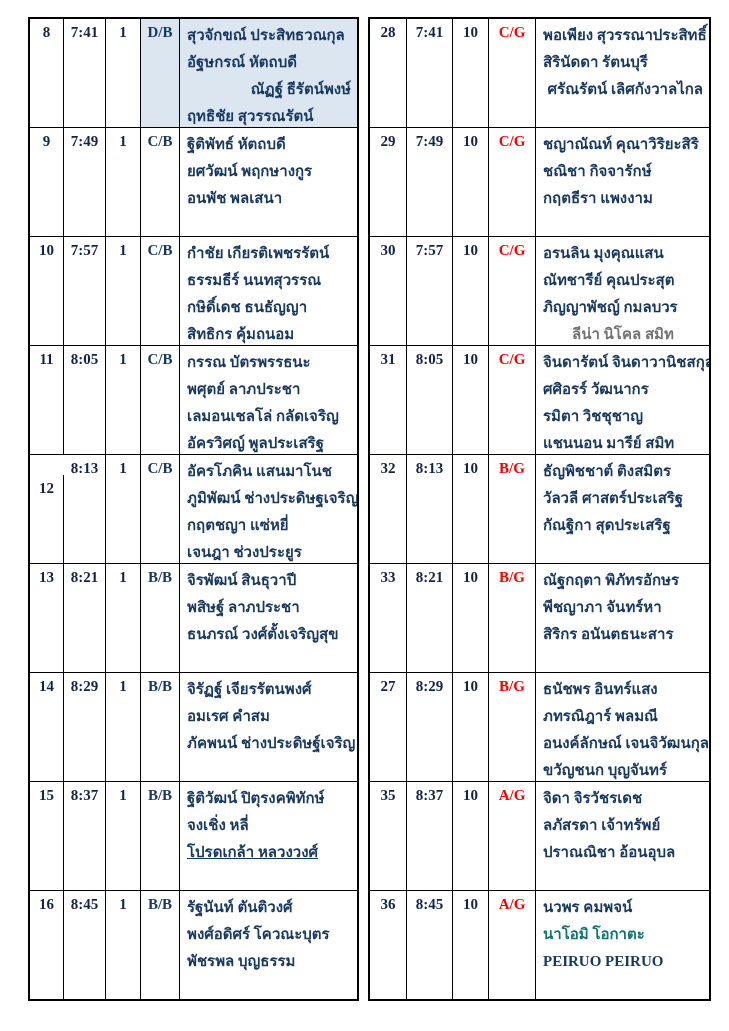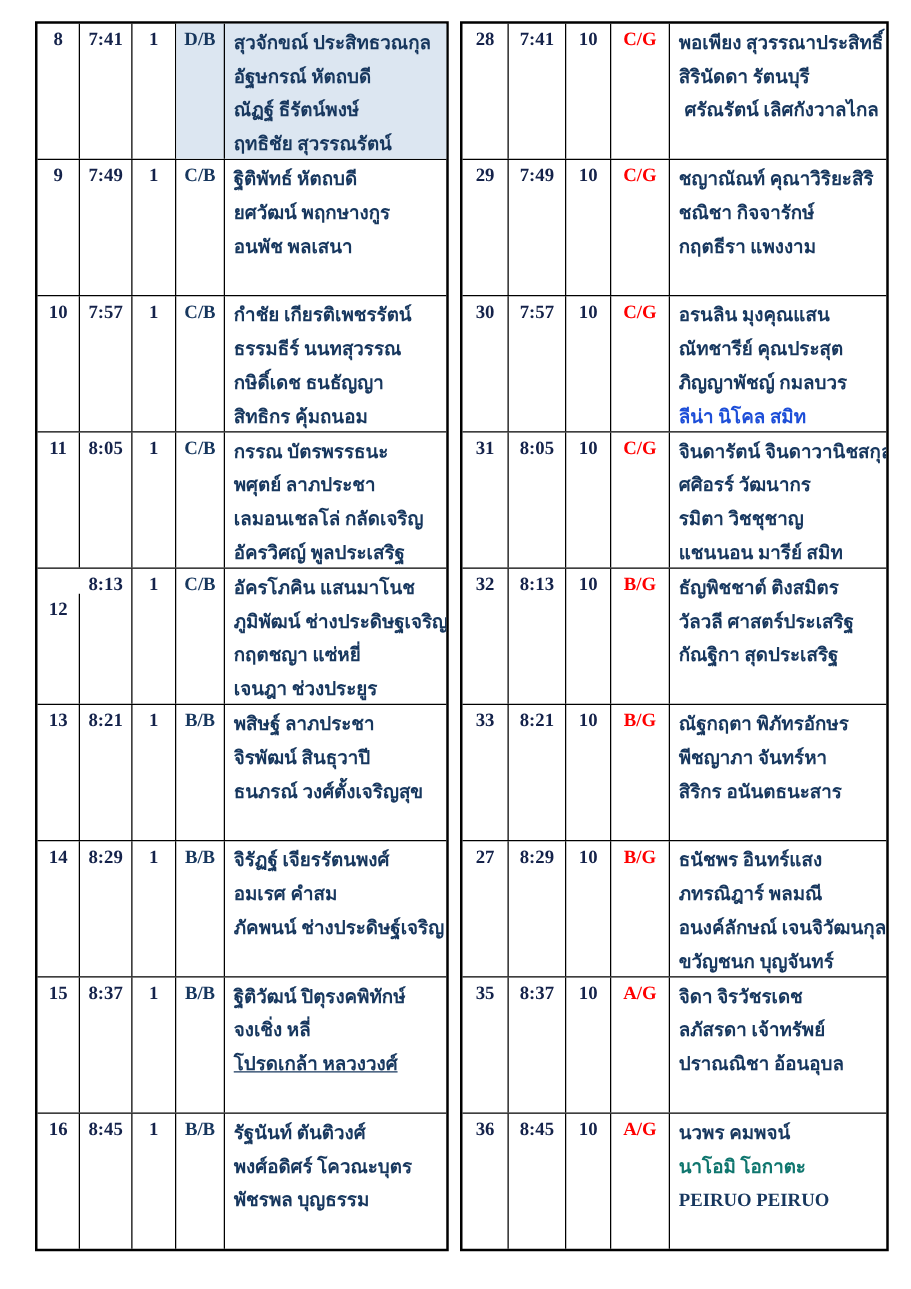--- a/index.html
+++ b/index.html
@@ -47,21 +47,21 @@
   <div class="tables-wrap">
     <div class="doc-table left">
         <div class="trow">
           <div class="cell c-no" style="color: rgb(20, 34, 74);">8</div>
           <div class="cell c-time" style="color: rgb(20, 34, 74);">7:41</div>
           <div class="cell c-group" style="color: rgb(20, 34, 74);">1</div>
           <div class="cell c-code hl" style="color: rgb(23, 55, 94);">D/B</div>
           <div class="cell c-names hl">
             <div class="name-line" style="color: rgb(23, 55, 94);">สุวจักขณ์ ประสิทธวณกุล</div>
             <div class="name-line" style="color: rgb(23, 55, 94);">อัฐษกรณ์ หัตถบดี</div>
-            <div class="name-line" style="color: rgb(23, 55, 94);">ณัฏฐ์ ธีรัตน์พงษ์</div>
+            <div class="name-line" style="color: rgb(23, 55, 94); text-align: right;">ณัฏฐ์ ธีรัตน์พงษ์</div>
             <div class="name-line" style="color: rgb(23, 55, 94);">ฤทธิชัย สุวรรณรัตน์</div>
           </div>
         </div>
         <div class="trow">
           <div class="cell c-no" style="color: rgb(20, 34, 74);">9</div>
           <div class="cell c-time" style="color: rgb(20, 34, 74);">7:49</div>
           <div class="cell c-group" style="color: rgb(20, 34, 74);">1</div>
           <div class="cell c-code" style="color: rgb(23, 55, 94);">C/B</div>
           <div class="cell c-names">
             <div class="name-line" style="color: rgb(23, 55, 94);">ฐิติพัทธ์ หัตถบดี</div>
@@ -104,22 +104,22 @@
             <div class="name-line" style="color: rgb(23, 55, 94);">กฤตชญา แซ่หยี่</div>
             <div class="name-line" style="color: rgb(23, 55, 94);">เจนฎา ช่วงประยูร</div>
           </div>
         </div>
         <div class="trow">
           <div class="cell c-no" style="color: rgb(20, 34, 74);">13</div>
           <div class="cell c-time" style="color: rgb(20, 34, 74);">8:21</div>
           <div class="cell c-group" style="color: rgb(20, 34, 74);">1</div>
           <div class="cell c-code" style="color: rgb(23, 55, 94);">B/B</div>
           <div class="cell c-names">
+            <div class="name-line" style="color: rgb(23, 55, 94);">จิรพัฒน์ สินธุวาปี</div>
             <div class="name-line" style="color: rgb(23, 55, 94);">พสิษฐ์ ลาภประชา</div>
-            <div class="name-line" style="color: rgb(23, 55, 94);">จิรพัฒน์ สินธุวาปี</div>
             <div class="name-line" style="color: rgb(23, 55, 94);">ธนภรณ์ วงศ์ตั้งเจริญสุข</div>
           </div>
         </div>
         <div class="trow">
           <div class="cell c-no" style="color: rgb(20, 34, 74);">14</div>
           <div class="cell c-time" style="color: rgb(20, 34, 74);">8:29</div>
           <div class="cell c-group" style="color: rgb(20, 34, 74);">1</div>
           <div class="cell c-code" style="color: rgb(23, 55, 94);">B/B</div>
           <div class="cell c-names">
             <div class="name-line" style="color: rgb(23, 55, 94);">จิรัฏฐ์ เจียรรัตนพงศ์</div>
@@ -175,21 +175,21 @@
         </div>
         <div class="trow">
           <div class="cell c-no" style="color: rgb(20, 34, 74);">30</div>
           <div class="cell c-time" style="color: rgb(20, 34, 74);">7:57</div>
           <div class="cell c-group" style="color: rgb(20, 34, 74);">10</div>
           <div class="cell c-code" style="color: rgb(255, 0, 0);">C/G</div>
           <div class="cell c-names">
             <div class="name-line" style="color: rgb(23, 55, 94);">อรนลิน มุงคุณแสน</div>
             <div class="name-line" style="color: rgb(23, 55, 94);">ณัทชารีย์ คุณประสุต</div>
             <div class="name-line" style="color: rgb(23, 55, 94);">ภิญญาพัชญ์ กมลบวร</div>
-            <div class="name-line" style="color: #1d4ed8;">ลีน่า นิโคล สมิท</div>
+            <div class="name-line" style="color: #737373; margin-left: 29px;">ลีน่า นิโคล สมิท</div>
           </div>
         </div>
         <div class="trow">
           <div class="cell c-no" style="color: rgb(20, 34, 74);">31</div>
           <div class="cell c-time" style="color: rgb(20, 34, 74);">8:05</div>
           <div class="cell c-group" style="color: rgb(20, 34, 74);">10</div>
           <div class="cell c-code" style="color: rgb(255, 0, 0);">C/G</div>
           <div class="cell c-names">
             <div class="name-line" style="color: rgb(23, 55, 94);">จินดารัตน์ จินดาวานิชสกุล</div>
             <div class="name-line" style="color: rgb(23, 55, 94);">ศศิอรร์ วัฒนากร</div>

